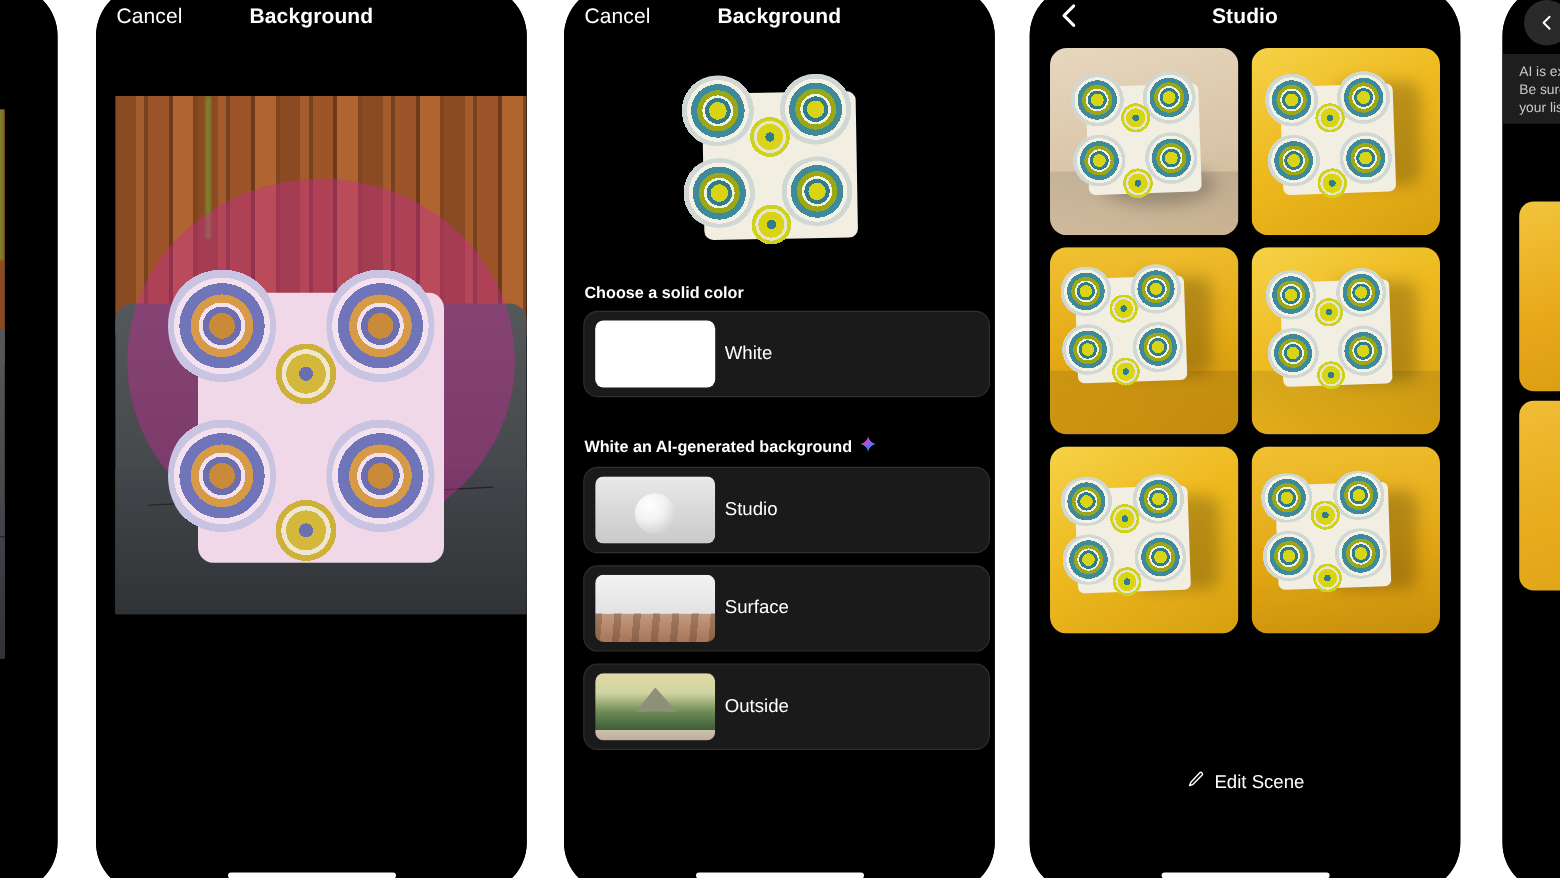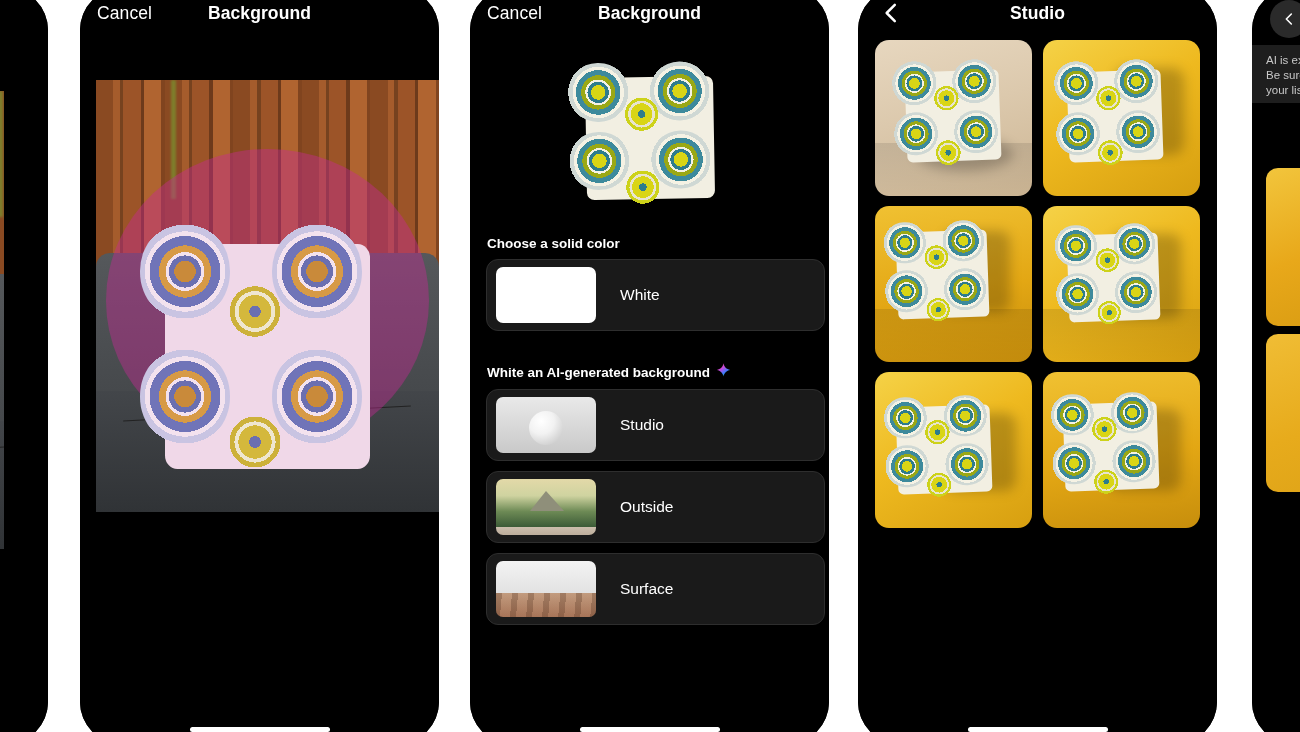--- a/index.html
+++ b/index.html
@@ -28,21 +28,21 @@
   #phone1 .photo-wrap{position:absolute;left:16px;top:92px;width:343px;height:432px;overflow:hidden;}
 
   
   #phone2{left:470px;top:-12px;width:359px;height:756px;border-radius:42px;}
   #phone2 .preview{position:absolute;left:0;right:0;top:52px;height:196px;}
   #phone2 .opt-section{position:absolute;left:16px;right:4px;}
   .sec-head{font-size:13.5px;font-weight:bold;color:#fff;margin:0 0 8px 1px;display:flex;align-items:center;gap:6px;}
   .opt-row{position:relative;display:flex;align-items:center;height:72px;border-radius:12px;
            background:#1a1a1a;border:1px solid #2e2e2e;margin-bottom:10px;box-sizing:border-box;}
   .opt-thumb{width:100px;height:56px;margin-left:9px;border-radius:7px;overflow:hidden;flex:0 0 auto;position:relative;}
-  .opt-label{margin-left:24px;font-size:15.5px;color:#fff;}
+  .opt-label{margin-left:8px;font-size:15.5px;color:#fff;}
 
   
   #phone3{left:858px;top:-12px;width:359px;height:756px;border-radius:42px;}
   #phone3 .grid{position:absolute;left:17px;top:52px;width:325px;
                 display:grid;grid-template-columns:1fr 1fr;gap:10px;}
   .gcell{width:157px;height:156px;border-radius:14px;overflow:hidden;position:relative;}
   .gen-btn{position:absolute;left:17px;top:598px;width:325px;height:42px;border-radius:21px;
            background:#e2e2e2;display:flex;align-items:center;justify-content:center;gap:9px;
            font-size:15.5px;font-weight:bold;color:#111;}
   .edit-btn{position:absolute;left:0;right:0;top:654px;display:flex;align-items:center;
@@ -221,30 +221,30 @@
         <div class="opt-row">
           <div class="opt-thumb">
             <div class="sphere-bg"></div>
               <div class="sphere"></div>
           </div>
           <div class="opt-label">Studio</div>
         </div>
 
         <div class="opt-row">
           <div class="opt-thumb">
-            <div class="outside-bg"></div>
-          </div>
-          <div class="opt-label">Outside</div>
+            <div class="surface-bg"></div>
+          </div>
+          <div class="opt-label">Surface</div>
         </div>
 
         <div class="opt-row">
           <div class="opt-thumb">
-            <div class="surface-bg"></div>
-          </div>
-          <div class="opt-label">Surface</div>
+            <div class="outside-bg"></div>
+          </div>
+          <div class="opt-label">Outside</div>
         </div>
       </div>
 
       <div class="home-ind"></div>
     </div>
   </div>
 
   <div class="phone" id="phone3">
     <div class="screen">
       <div class="navbar">
@@ -335,20 +335,28 @@
             <div class="med" style="left:-14%;top:44%;width:48%;height:48%;"></div>
             <div class="med" style="left:50%;top:44%;width:48%;height:48%;"></div>
             <div class="med medc" style="left:26%;top:12%;width:36%;height:36%;"></div>
             <div class="med medc" style="left:26%;top:72%;width:36%;height:36%;"></div>
           </div>
         </div>
 
       </div>
 
 
+      <div class="edit-btn">
+        <span>
+          <svg width="16" height="16" viewBox="0 0 24 24" fill="none" aria-hidden="true">
+            <path d="M17.5 3.2a2.1 2.1 0 0 1 3 3L9.3 17.4 5 19l1.6-4.3L17.5 3.2z" stroke="#fff" stroke-width="1.8" stroke-linejoin="round"></path>
+          </svg>
+        </span>
+        <span>Edit Scene</span>
+      </div>
 
       <div class="home-ind"></div>
     </div>
   </div>
 
   <div class="phone" id="phone4">
     <div class="screen">
       <div class="p4-back">
         <svg width="16" height="22" viewBox="0 0 24 24" fill="none" aria-hidden="true">
           <path d="M15.5 4.5 8 12l7.5 7.5" stroke="#fff" stroke-width="2.4" stroke-linecap="round" stroke-linejoin="round"></path>

